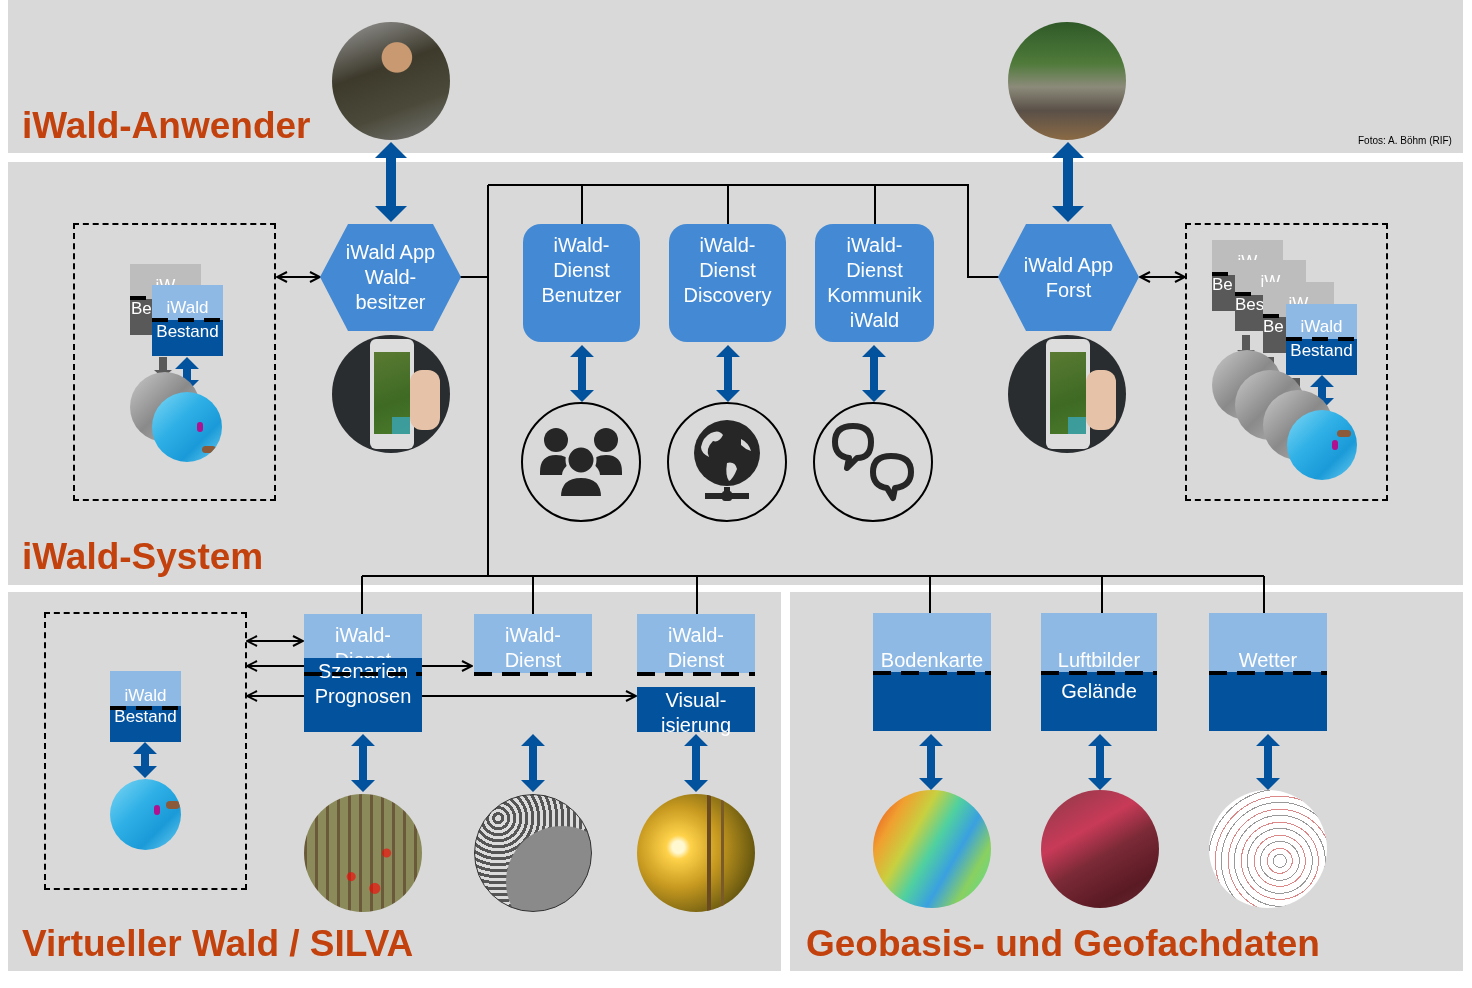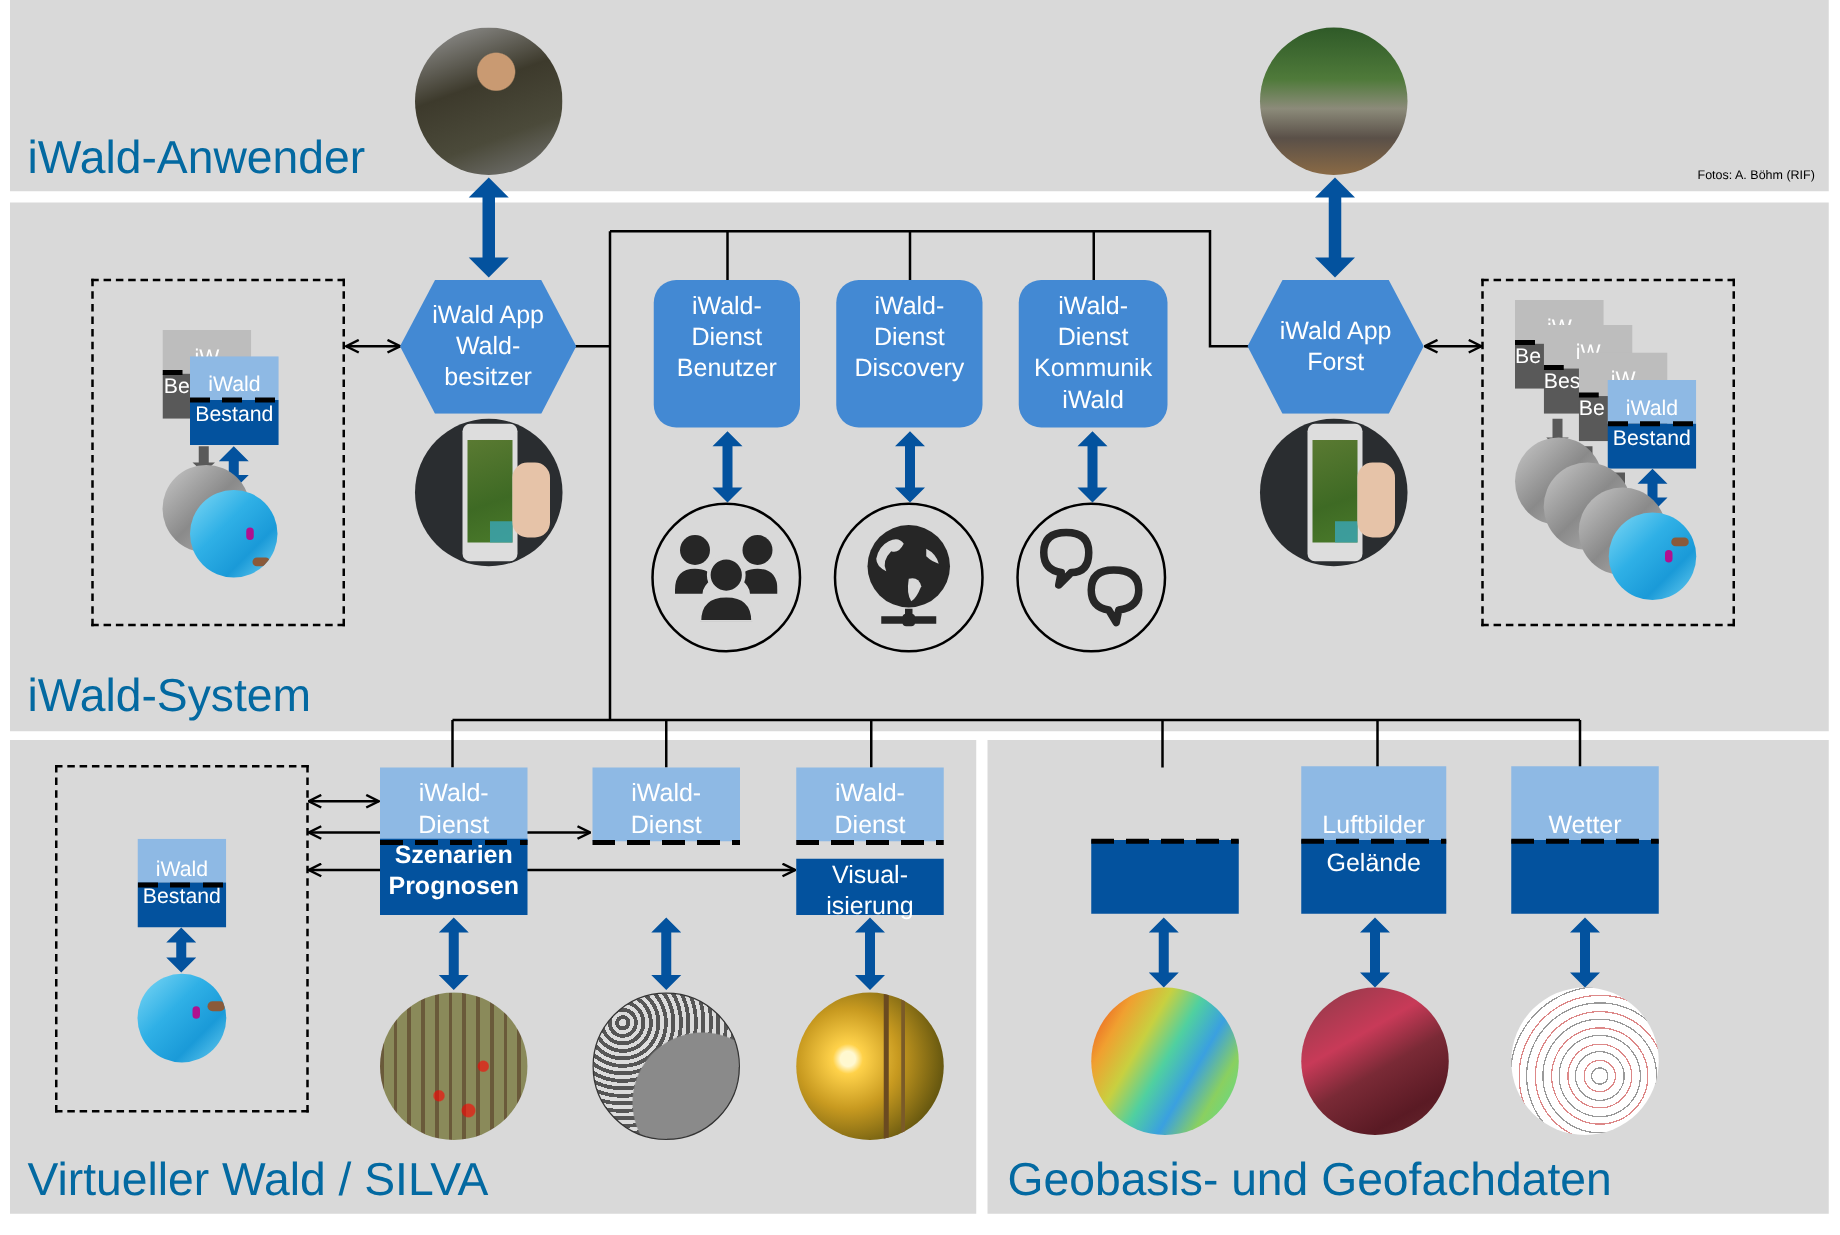--- a/index.html
+++ b/index.html
@@ -1,18 +1,18 @@
 <!DOCTYPE html>
 <html><head>
 <meta charset="utf-8">
 <style>
   html, body { margin:0; padding:0; background:#ffffff; }
   body { width:1472px; height:988px; position:relative; overflow:hidden; font-family:"Liberation Sans", sans-serif; }
   .panel { position:absolute; background:#d9d9d9; }
-  .section-title { position:absolute; color:#0369a1; font-size:37px; line-height:1; white-space:nowrap; font-family:"Liberation Sans", sans-serif; }
+  .section-title { position:absolute; color:#c2410c; font-size:37px; line-height:1; white-space:nowrap; font-family:"Liberation Sans", sans-serif;font-weight:bold; }
   .credit { position:absolute; font-size:10px; color:#000; white-space:nowrap; }
   svg.overlay { position:absolute; left:0; top:0; }
   .hex { position:absolute; display:flex; align-items:center; justify-content:center; text-align:center; color:#fff; font-size:20px; line-height:25px; }
   .hex svg { position:absolute; left:0; top:0; }
   .hex span { position:relative; z-index:1; }
   .rbox { position:absolute; background:#4389d3; border-radius:18px; color:#fff; font-size:20px; line-height:25px; text-align:center; padding-top:9px; box-sizing:border-box; }
   .svc { position:absolute; text-align:center; color:#fff; font-size:20px; line-height:25px; }
   .svc .top { position:absolute; left:0; right:0; top:0; background:#8eb9e4; }
   .svc .bot { position:absolute; left:0; right:0; bottom:0; background:#03529e; }
   .svc .dash { position:absolute; left:0; right:0; height:4px; background:repeating-linear-gradient(90deg,#000 0 18px, transparent 18px 28px); }
@@ -262,21 +262,21 @@
   <div style="position:absolute;left:56px;top:22px;width:14px;height:8px;background:#8a5a3a;border-radius:4px;"></div>
 </div>
 
 <div class="svc" style="left:304px;top:614px;width:118px;height:118px;">
   <div class="top" style="height:59px;">
       <div style="padding-top:9px;">
     <div>iWald-</div>
     <div>Dienst</div>
       </div>
     </div>
-  <div class="bot" style="height:61px;font-weight:bold;">
+  <div class="bot" style="height:74px;">
       <div style="padding-top:1px;">
     <div>Szenarien</div>
     <div>Prognosen</div>
       </div>
     </div>
   <div class="dash" style="top:58px;"></div>
 </div>
 <div class="svc" style="left:474px;top:614px;width:118px;height:118px;">
   <div class="top" style="height:59px;">
       <div style="padding-top:9px;">
@@ -305,20 +305,23 @@
 <div class="circle" style="left:304px;top:794px;width:118px;height:118px;background:repeating-linear-gradient(90deg,#6a5a3a 0 3px,#8a8a5a 3px 11px),linear-gradient(#6a8a4a,#5a6a3a);">
   <div style="position:absolute;inset:0;background:radial-gradient(circle at 40% 70%, rgba(255,0,0,0.6) 0 4px, transparent 5px), radial-gradient(circle at 70% 50%, rgba(255,0,0,0.6) 0 4px, transparent 5px), radial-gradient(circle at 60% 80%, rgba(255,0,0,0.6) 0 5px, transparent 6px);"></div>
 </div>
 <div class="circle" style="left:474px;top:794px;width:118px;height:118px;border:1px solid #333;box-sizing:border-box;background:radial-gradient(circle at 75% 75%, #8a8a8a 0 45%, transparent 46%), repeating-radial-gradient(circle at 20% 20%, #dcdcdc 0 3px, #555 3px 6px);"></div>
 <div class="circle" style="left:637px;top:794px;width:118px;height:118px;background:radial-gradient(circle at 35% 45%, #fff8d0 0 6px, #ffd24a 12px, #c89a20 40%, #6a5a10 75%, #3a3a10 100%);">
   <div style="position:absolute;left:70px;top:0;width:4px;height:118px;background:#6a4a20;"></div>
   <div style="position:absolute;left:84px;top:0;width:3px;height:118px;background:#7a5a28;"></div>
 </div>
 
 <div class="svc" style="left:873px;top:613px;width:118px;height:118px;">
+  <div class="top" style="height:59px;">
+      <div style="padding-top:35px;">Bodenkarte</div>
+    </div>
   <div class="bot" style="height:59px;">
       <div style="padding-top:1px;"></div>
     </div>
   <div class="dash" style="top:58px;"></div>
 </div>
 <div class="svc" style="left:1041px;top:613px;width:116px;height:118px;">
   <div class="top" style="height:59px;">
       <div style="padding-top:35px;">Luftbilder</div>
     </div>
   <div class="bot" style="height:59px;">

